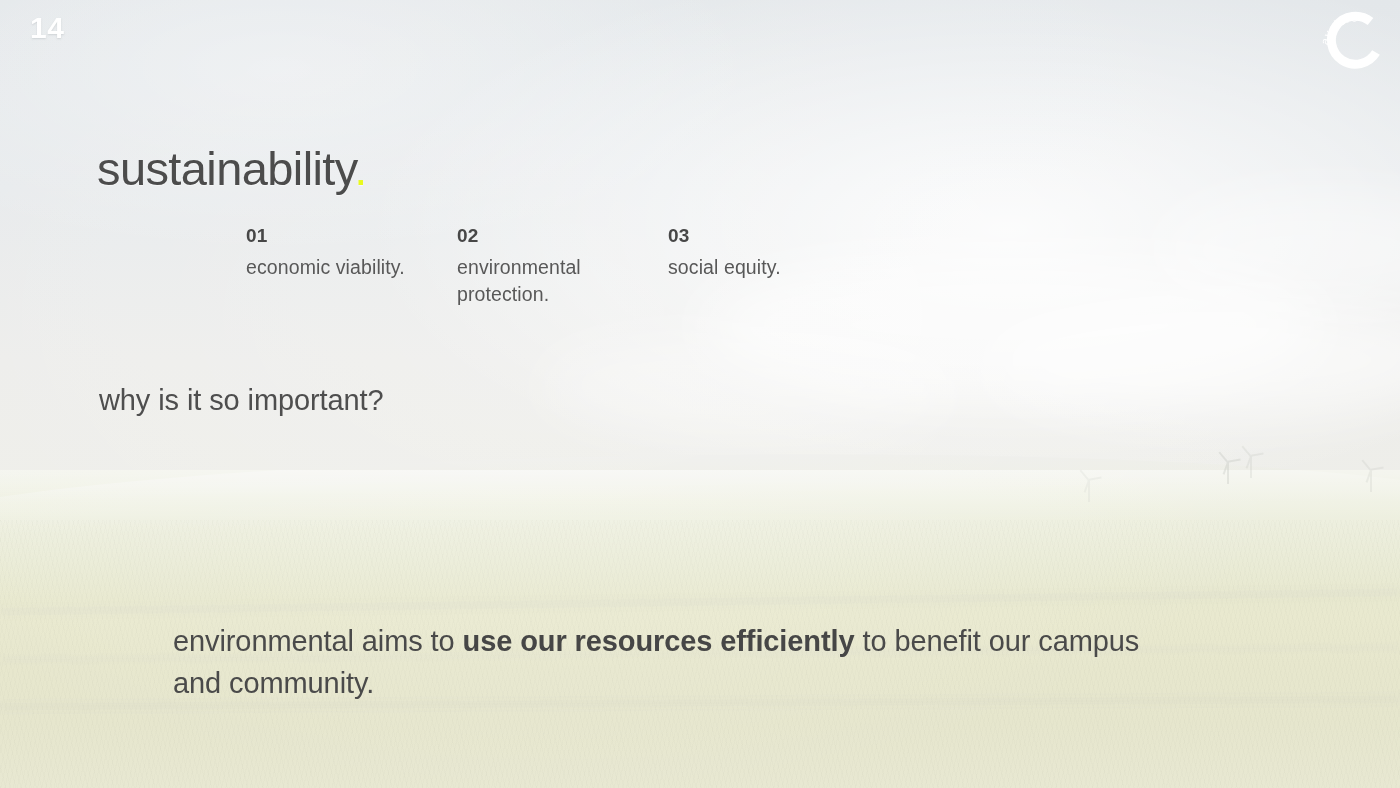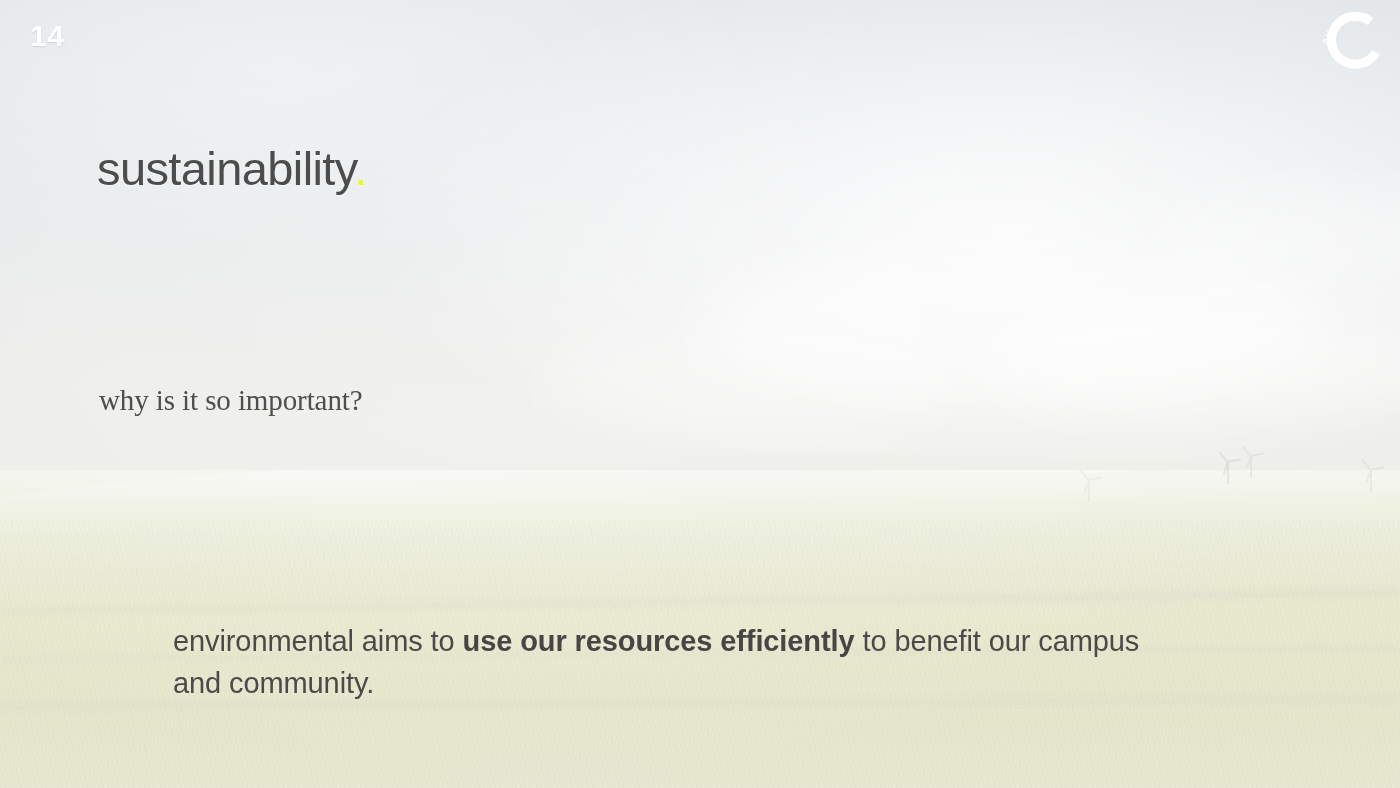--- a/index.html
+++ b/index.html
@@ -112,21 +112,21 @@
   .bg-wash {
     position: absolute; inset: 0;
     background: radial-gradient(ellipse 1200px 700px at 40% 40%, rgba(255,255,255,0.22) 0%, rgba(255,255,255,0) 70%);
   }
 
   
   .content { position: absolute; inset: 0; }
 
   .slide-number {
     position: absolute;
-    left: 30px; top: 21px;
+    left: 30px; top: 13px;
     font-size: 30px;
     font-weight: bold;
     color: #ffffff;
     letter-spacing: 0.5px;
     line-height: 1;
     text-shadow: 0 1px 2px rgba(140,146,152,0.28);
   }
 
   .logo {
     position: absolute;
@@ -170,21 +170,20 @@
     max-width: 190px;
   }
 
   .lead-question {
     position: absolute;
     left: 99px; top: 382px;
     font-size: 29px;
     color: #4e4e4e;
     line-height: 1.25;
     letter-spacing: -0.1px;
-    font-family: Liberation Serif, serif;
   }
 
   .body-block {
     position: absolute;
     left: 173px;
     width: 1010px;
     font-size: 29px;
     color: #4a4a4a;
     line-height: 1.44;
     letter-spacing: -0.1px;
@@ -255,20 +254,34 @@
         <text font-family="'Liberation Sans', sans-serif" font-size="11.5" font-weight="normal" fill="#ffffff" letter-spacing="0.6">
           <textPath href="#arcTextPath" startOffset="4%">avalore</textPath>
         </text>
       </svg>
     </div>
 
     <h1 class="page-title">
       <span>sustainability</span><span class="accent-dot">.</span>
     </h1>
 
+    <div class="pillars">
+      <div class="pillar">
+        <div class="pillar-number">01</div>
+        <div class="pillar-label">economic viability.</div>
+      </div>
+      <div class="pillar">
+        <div class="pillar-number">02</div>
+        <div class="pillar-label">environmental protection.</div>
+      </div>
+      <div class="pillar">
+        <div class="pillar-number">03</div>
+        <div class="pillar-label">social equity.</div>
+      </div>
+    </div>
 
     <div class="lead-question">why is it so important?</div>
 
 
     <p class="body-block p2">
       <span>environmental aims to </span><b>use our resources efficiently</b><span> to benefit our campus and community.</span>
     </p>
 
   </div>
 </div>

